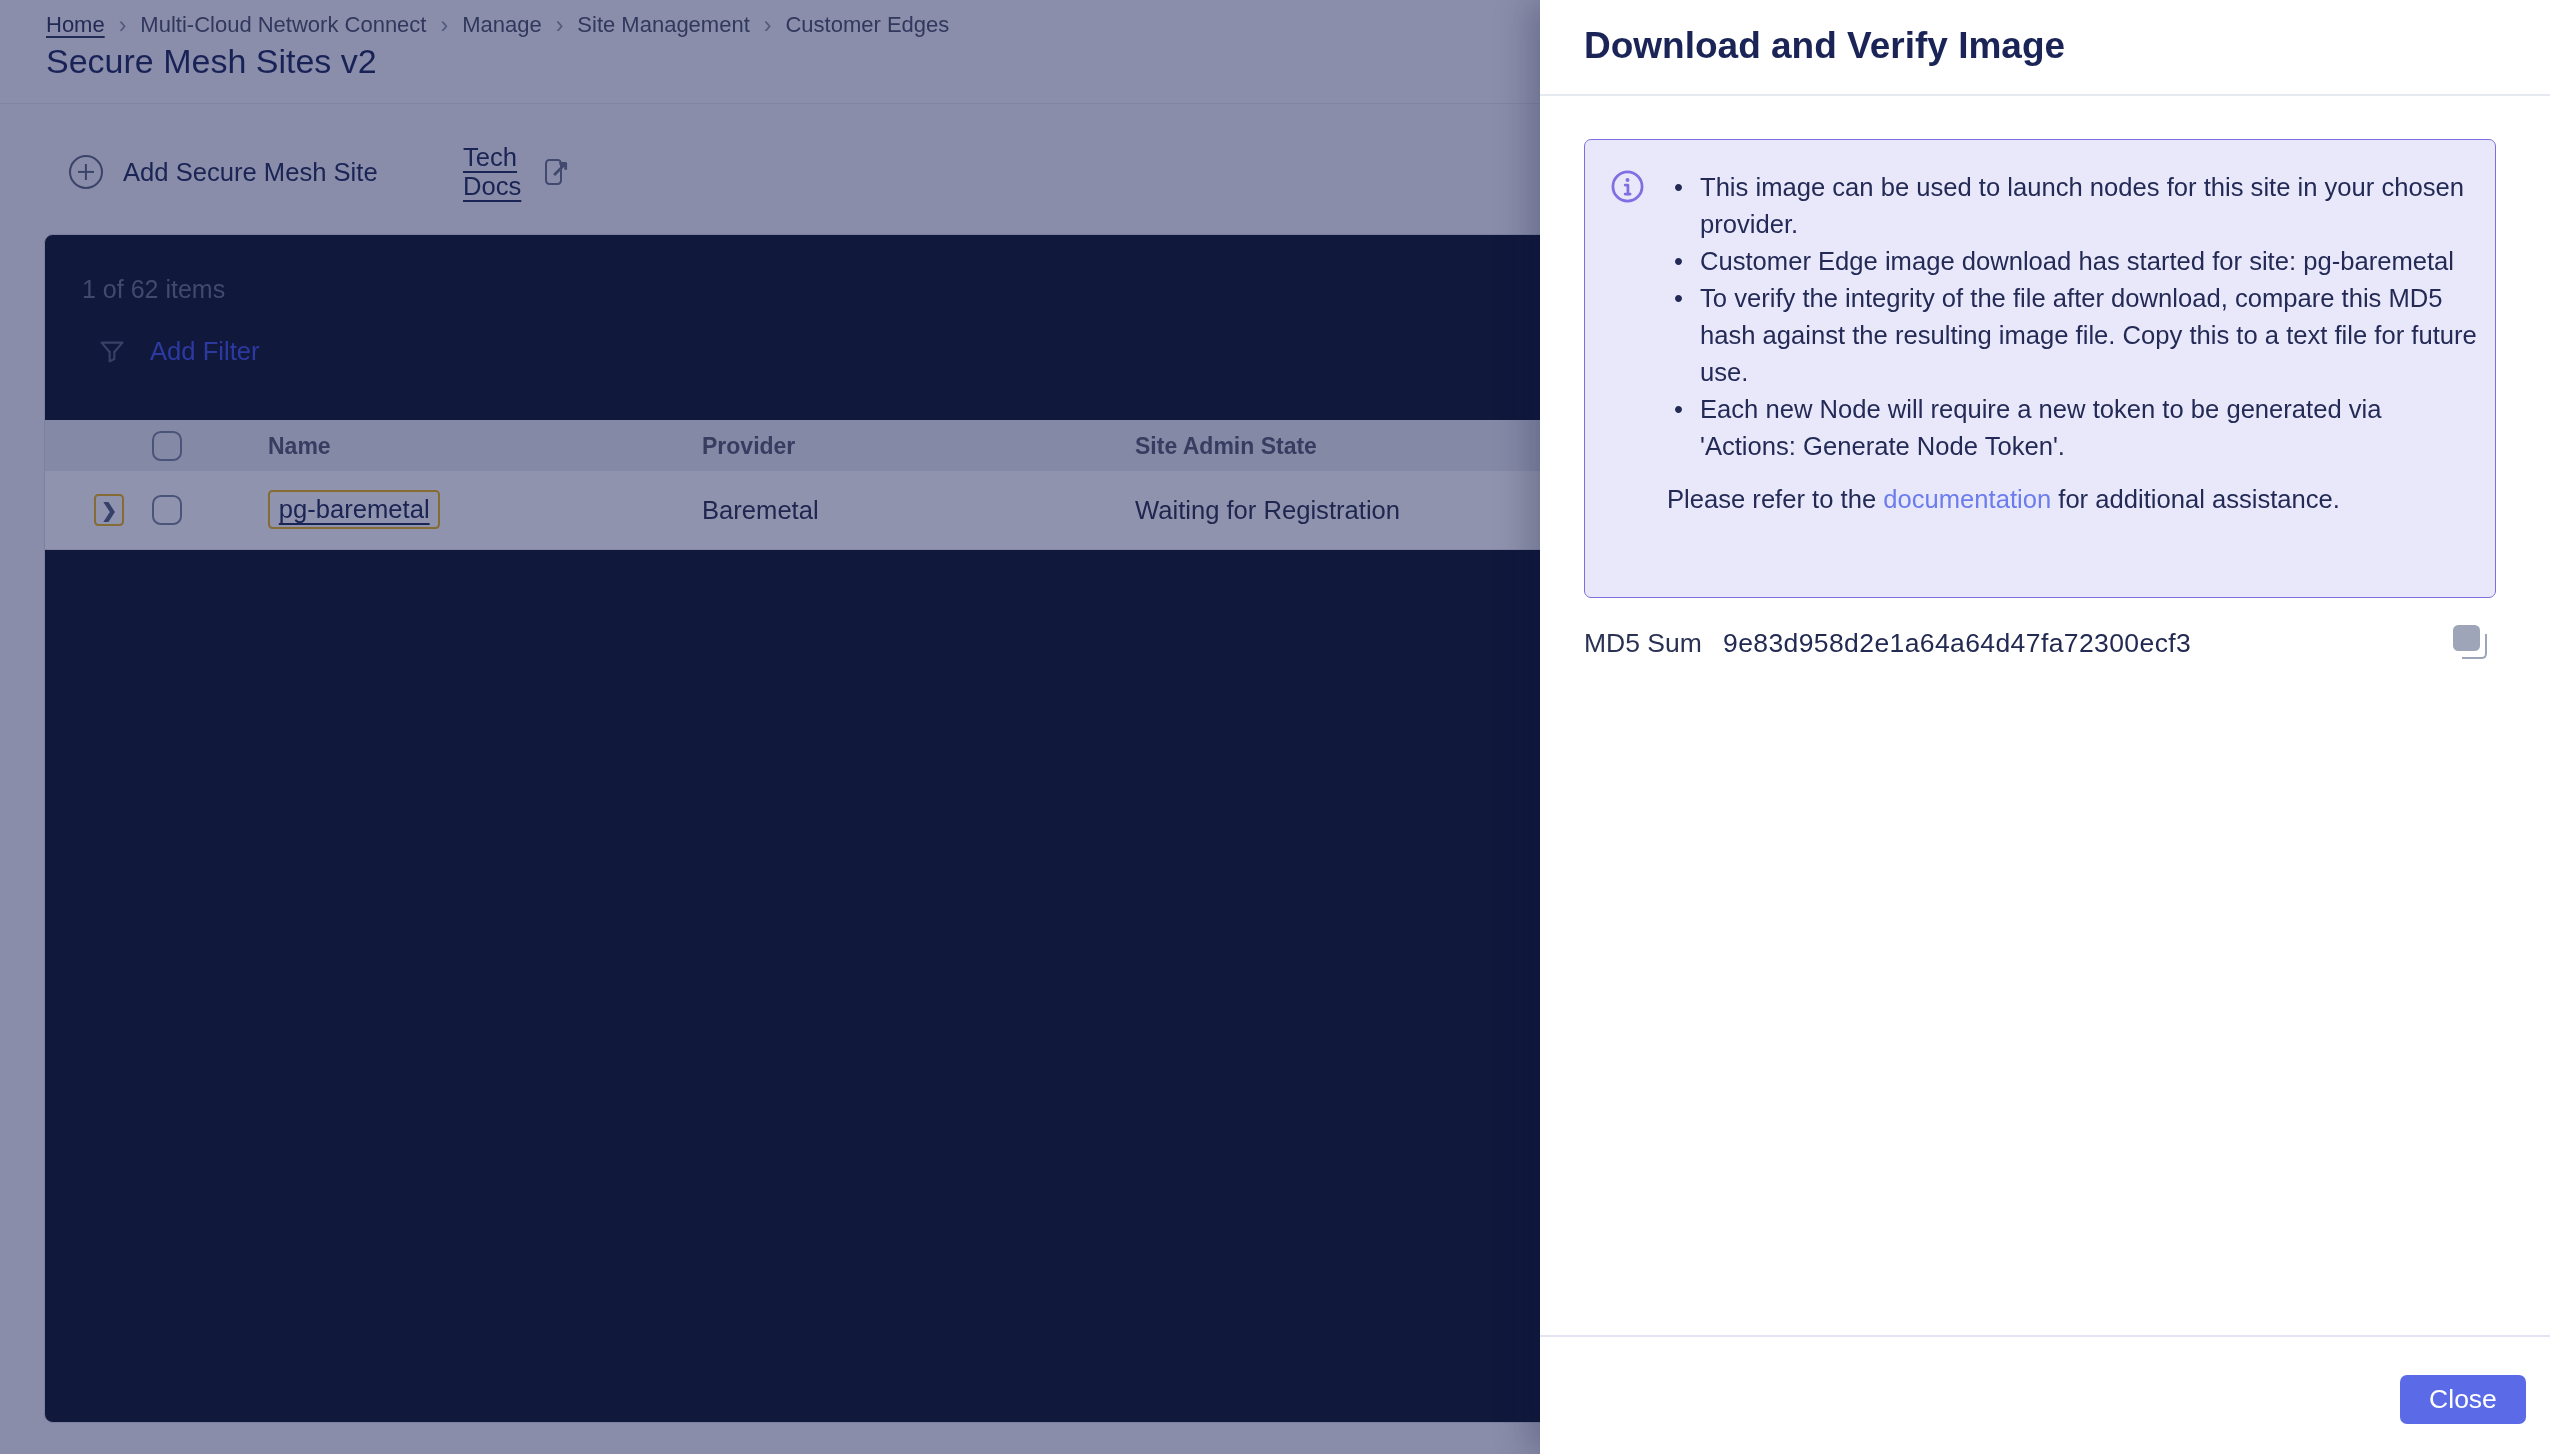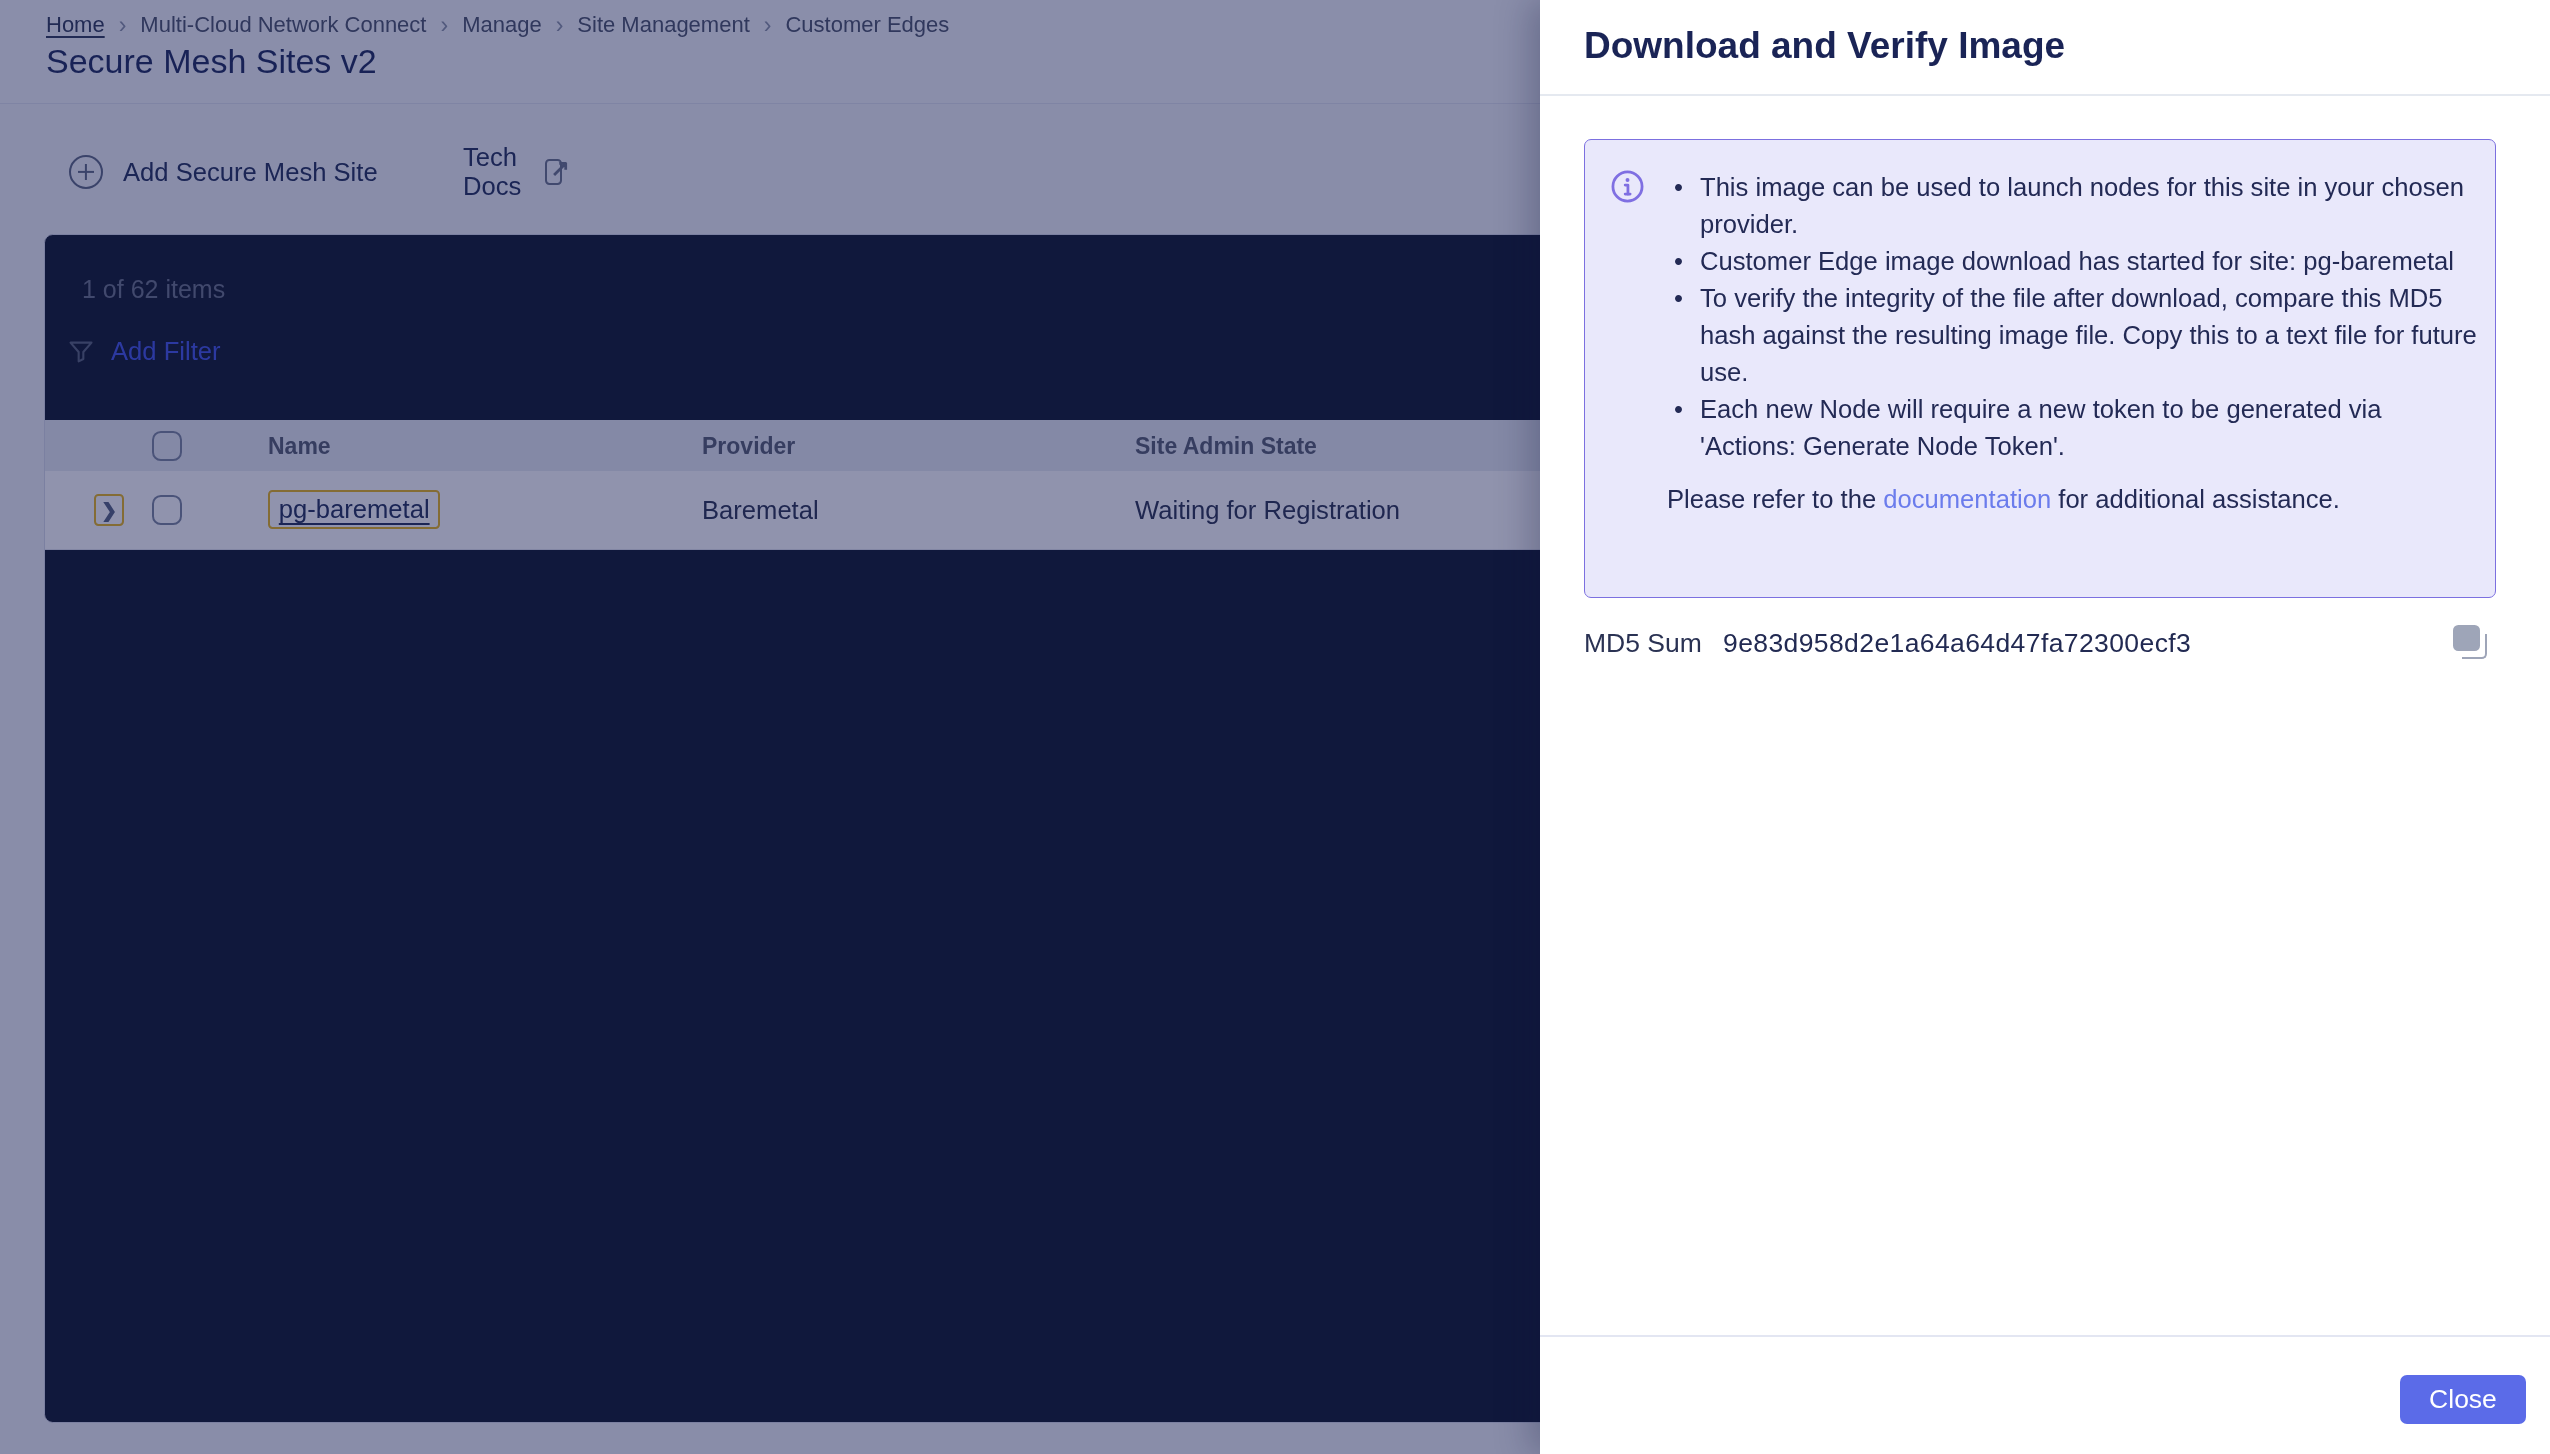--- a/index.html
+++ b/index.html
@@ -17,28 +17,28 @@
   .page-title { position:absolute; left:46px; top:42px; font-size:34px; font-weight:500; color:#1D2B5C; }
 
   .toolbar { position:absolute; left:69px; top:151px; display:flex; align-items:center; height:42px; }
   .add-btn { display:flex; align-items:center; gap:20px; cursor:pointer; }
   .circle-plus { width:34px; height:34px; border:2.2px solid #5D6880; border-radius:50%; position:relative; }
   .circle-plus::before, .circle-plus::after { content:""; position:absolute; background:#5D6880; }
   .circle-plus::before { left:50%; top:7px; bottom:7px; width:2.2px; transform:translateX(-50%); }
   .circle-plus::after { top:50%; left:7px; right:7px; height:2.2px; transform:translateY(-50%); }
   .add-btn-label { font-size:25.6px; color:#22305A; }
   .techdocs { position:absolute; left:394px; display:flex; align-items:center; gap:14px; cursor:pointer; }
-  .techdocs-label { font-size:25.6px; color:#22305A; text-underline-offset:5.3px; font-weight:500; }
+  .techdocs-label { font-size:25.6px; color:#22305A; text-decoration:underline; text-underline-offset:5.3px; font-weight:500; }
   .ext-icon { width:26.5px; height:26.5px; border:2.2px solid #6A7388; border-radius:4.4px; position:relative; }
   .ext-icon::before { content:"↗"; position:absolute; left:3.5px; top:-5.3px; font-size:23px; color:#6A7388; font-weight:bold; }
 
   .card { position:absolute; left:44px; top:234px; width:2493px; height:1189px; background:#0f172a;
           border:1.8px solid #D8DCE8; border-radius:8.8px; }
   .items-count { position:absolute; left:37px; top:40px; font-size:25px; color:#6B7386; }
-  .filter-row { position:absolute; left:22px; top:102px; display:flex; align-items:center; gap:16px; cursor:pointer; }
+  .filter-row { position:absolute; left:53px; top:102px; display:flex; align-items:center; gap:24px; cursor:pointer; }
   .filter-label { font-size:25.6px; color:#4256E8; }
 
   .thead { position:absolute; left:0; top:185px; right:0; height:51px; background:#E9ECF2; }
   .th { position:absolute; top:50%; transform:translateY(-50%); font-size:23px; font-weight:700; color:#555D6E; }
   .cbox { width:30px; height:30px; border:2.2px solid #7C879E; border-radius:8.8px; background:transparent; cursor:pointer; }
   .thead .cbox { position:absolute; left:107px; top:10.6px; }
 
   .trow { position:absolute; left:0; top:236px; right:0; height:79px; background:#FFFFFF; border-bottom:1.8px solid #E4E7EF; }
   .trow .cbox { position:absolute; left:107px; top:24px; }
   .expand-btn { position:absolute; left:49px; top:23px; width:30px; height:32px; border:2.2px solid #E8B51C; border-radius:4.4px;

